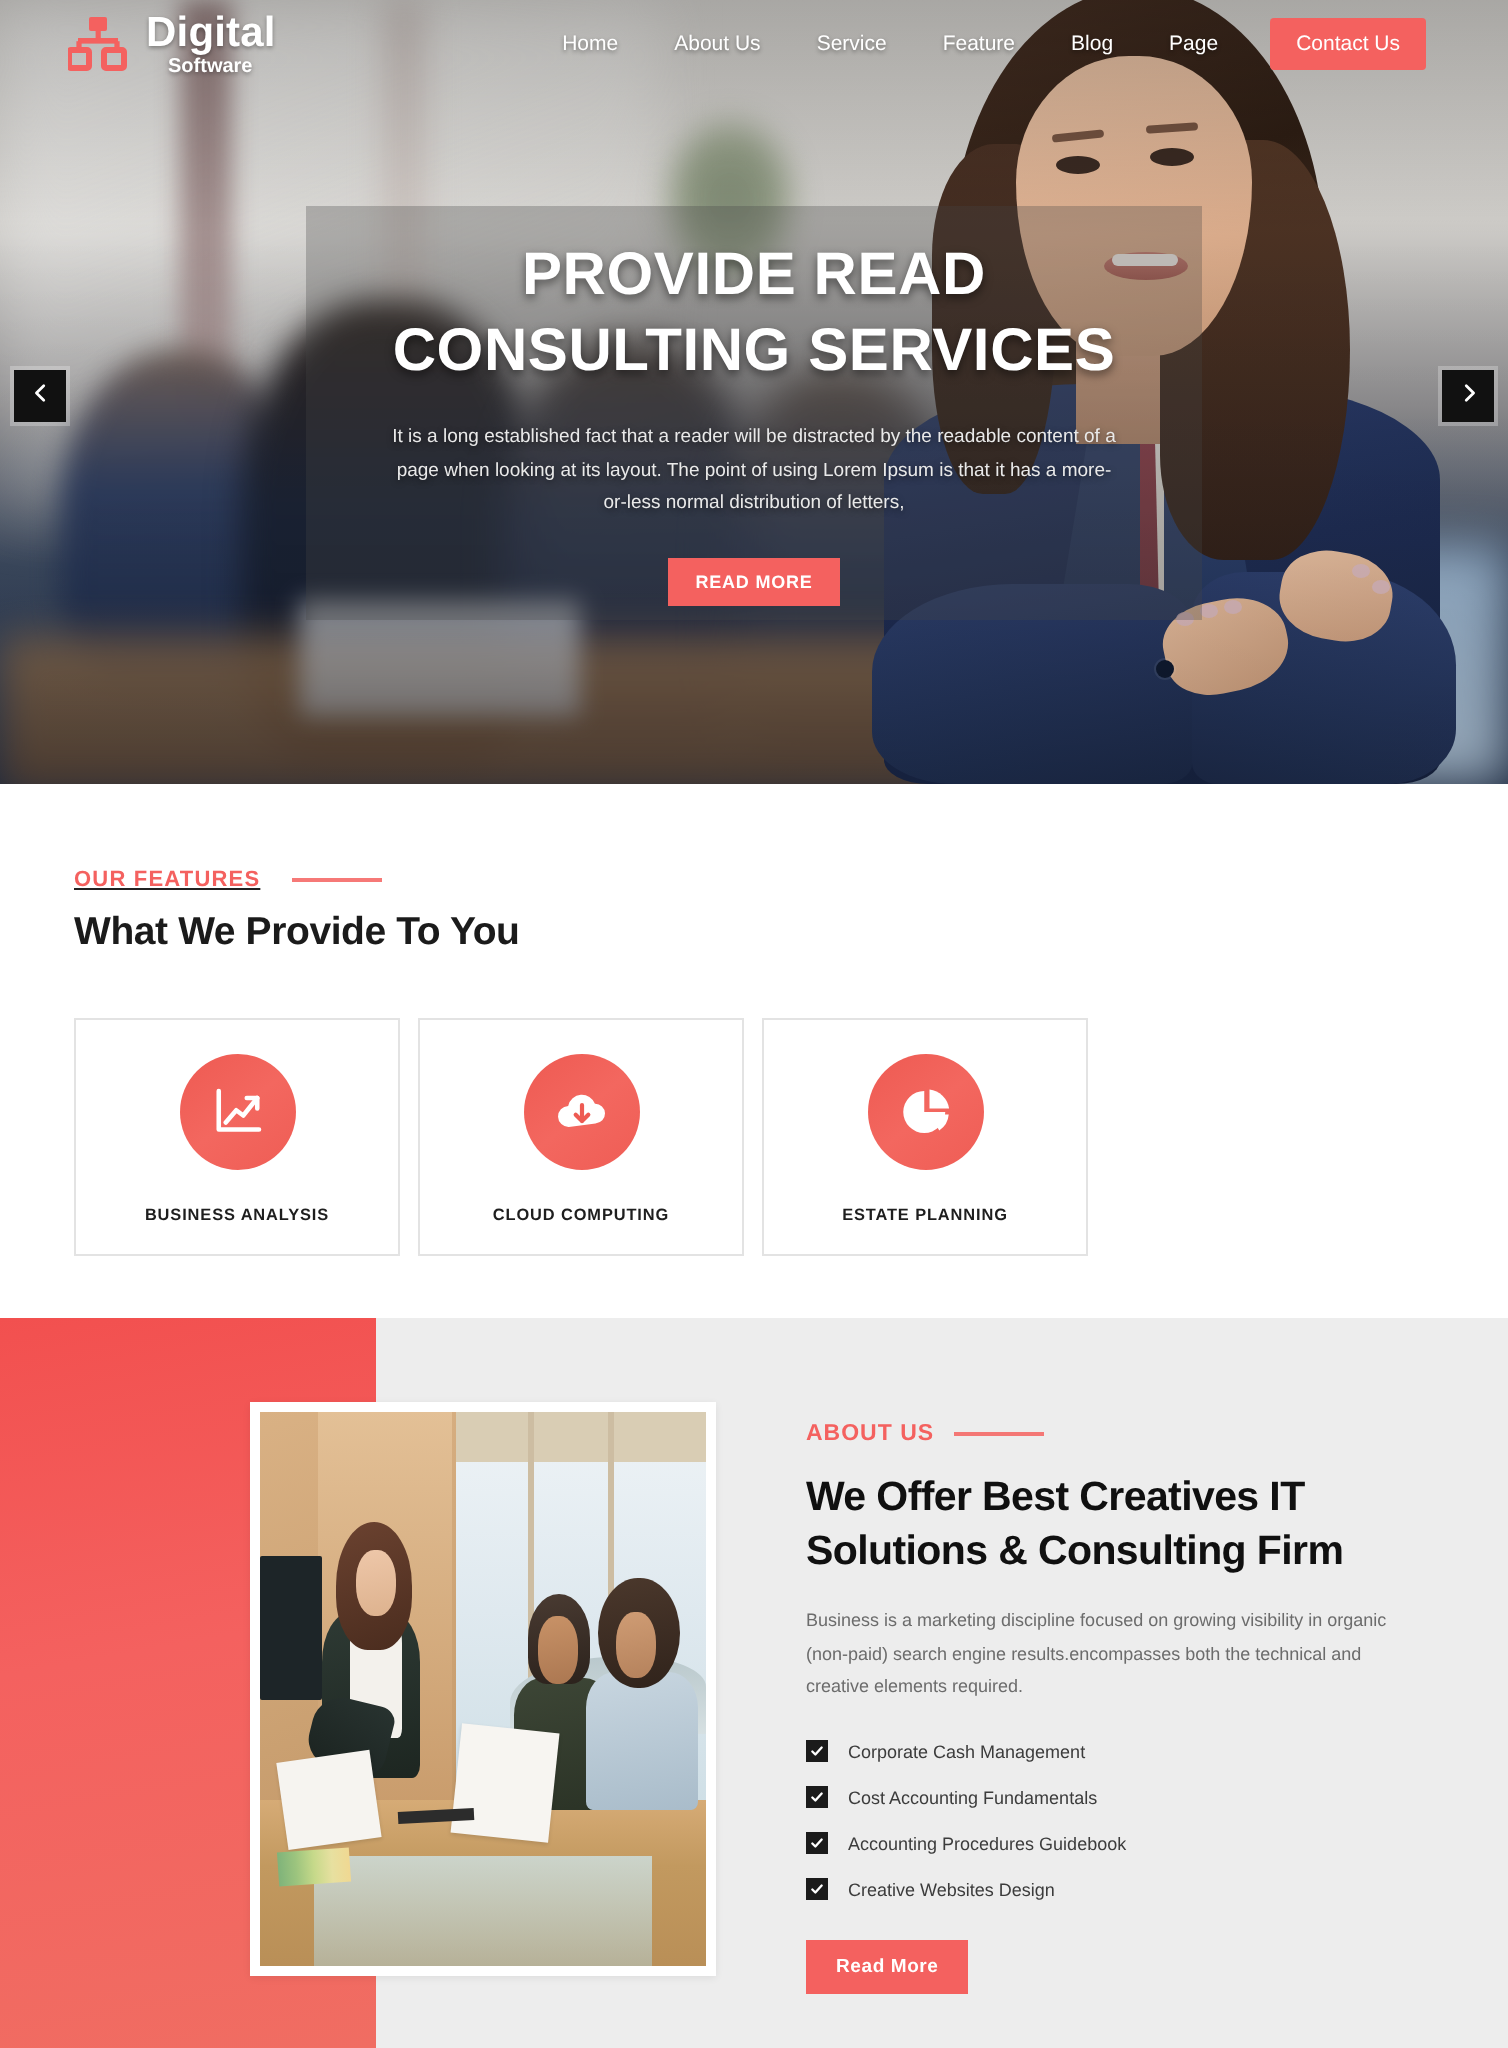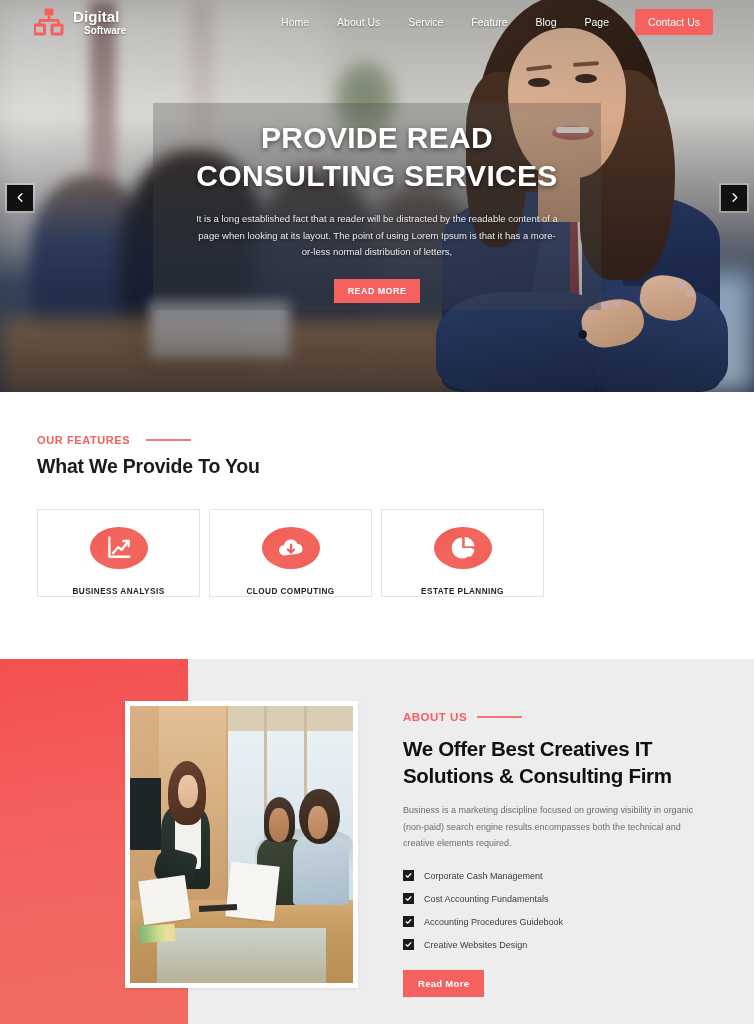--- a/index.html
+++ b/index.html
@@ -98,21 +98,21 @@
   .w-btn{position:absolute;left:148px;top:330px;width:9px;height:9px;border-radius:50%;
     background:#0f1a30;box-shadow:0 0 0 1px rgba(255,255,255,.08);}
 
   .hero-vignette{position:absolute;inset:0;background:linear-gradient(180deg,rgba(0,0,0,.22),rgba(0,0,0,0) 30%,rgba(0,0,0,.12) 100%);}
 
   
   .header{position:absolute;left:0;top:0;width:754px;height:44px;display:flex;align-items:center;z-index:40;}
   .logo{display:flex;align-items:center;margin-left:34px;gap:9px;}
   .logo-icon{width:30px;height:28px;display:block;}
   .logo-text{line-height:1;}
-  .logo-main{display:block;color:#fff;font-size:15px;font-weight:bold;letter-spacing:.1px;
+  .logo-main{display:block;color:#fff;font-size:21px;font-weight:bold;letter-spacing:.1px;
     text-shadow:0 1px 2px rgba(0,0,0,.35);}
   .logo-sub{display:block;color:#fff;font-size:10px;font-weight:bold;margin-top:2px;margin-left:11px;
     text-shadow:0 1px 2px rgba(0,0,0,.35);}
   .nav{margin-left:auto;display:flex;align-items:center;gap:0;margin-right:41px;text-align:right;}
   .nav a{color:#ffffff;font-size:10.5px;text-decoration:none;padding:0 14px;white-space:nowrap;
     text-shadow:0 1px 2px rgba(0,0,0,.4);}
   .nav a.cta{background:#f4615f;padding:7px 13px;margin-left:12px;border-radius:2px;
     font-size:10.5px;text-shadow:none;}
 
   
@@ -128,27 +128,27 @@
 
   .arrow{position:absolute;top:185px;width:26px;height:26px;background:#111;display:flex;
     align-items:center;justify-content:center;z-index:30;cursor:pointer;
     box-shadow:0 0 0 2px rgba(255,255,255,.25);}
   .arrow.left{left:7px;}
   .arrow.right{right:7px;}
   .arrow svg{width:11px;height:11px;}
 
   
   .features{position:absolute;left:0;top:392px;width:754px;height:267px;background:#fff;}
-  .feat-label{position:absolute;left:37px;top:42px;display:flex;align-items:center;gap:16px;}
+  .feat-label{position:absolute;left:37px;top:42px;display:flex;align-items:center;gap:16px;text-decoration:underline;}
   .feat-label span{color:#f4615f;font-size:11px;font-weight:bold;letter-spacing:.6px;}
   .feat-rule{width:45px;height:1.6px;background:#f4615f;opacity:.85;}
   .feat-head{position:absolute;left:37px;top:63px;font-size:19.5px;font-weight:bold;color:#1b1b1b;letter-spacing:-.2px;}
 
   .cards{position:absolute;left:37px;top:117px;width:681px;display:flex;gap:9px;}
-  .card{width:163px;height:88px;border:1px solid #e3e3e3;background:#fff;
+  .card{width:163px;height:119px;border:1px solid #e3e3e3;background:#fff;
     display:flex;flex-direction:column;align-items:center;justify-content:flex-start;padding-top:17px;cursor:pointer;}
   .card-icon{width:58px;height:58px;border-radius:50%;
     background:linear-gradient(140deg,#ee5a52 0%,#f3675f 50%,#ef5d55 100%);
     display:flex;align-items:center;justify-content:center;}
   .card-icon svg{width:28px;height:28px;}
   .card-title{margin-top:18px;font-size:8.2px;font-weight:bold;color:#1e1e1e;letter-spacing:.45px;}
 
   
   .about{position:absolute;left:0;top:659px;width:754px;height:365px;background:#ededed;}
   .about-red{position:absolute;left:0;top:0;width:188px;height:365px;

